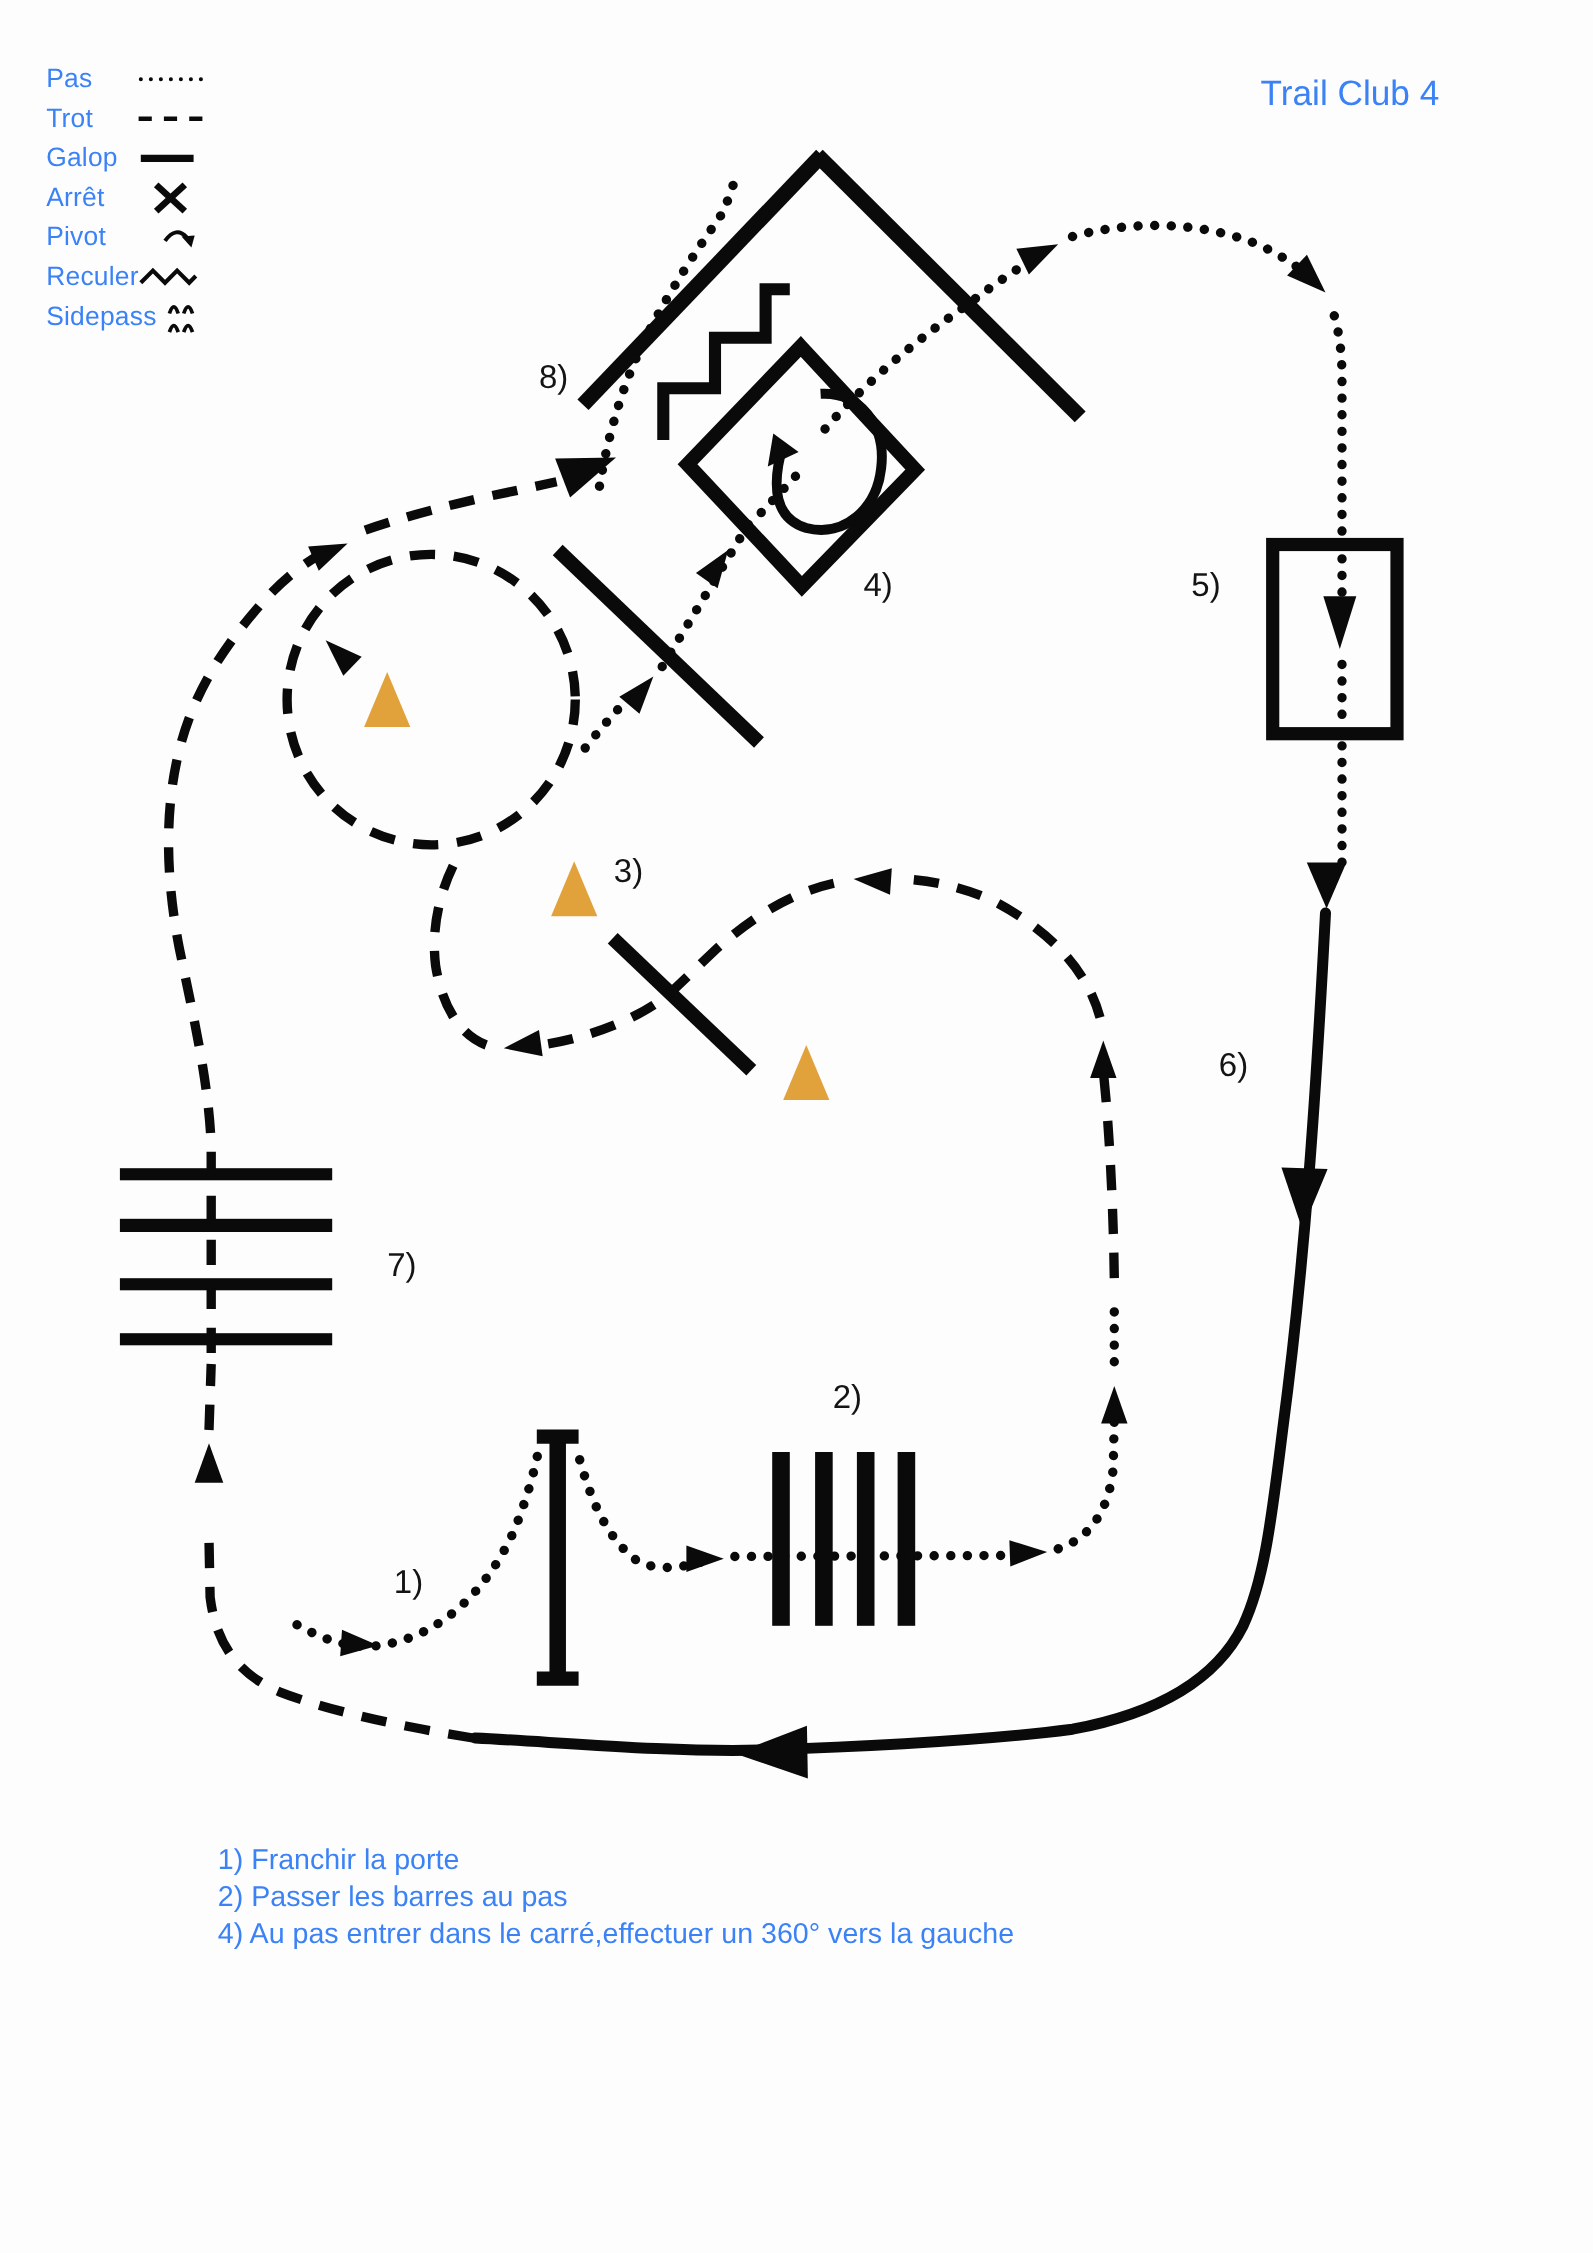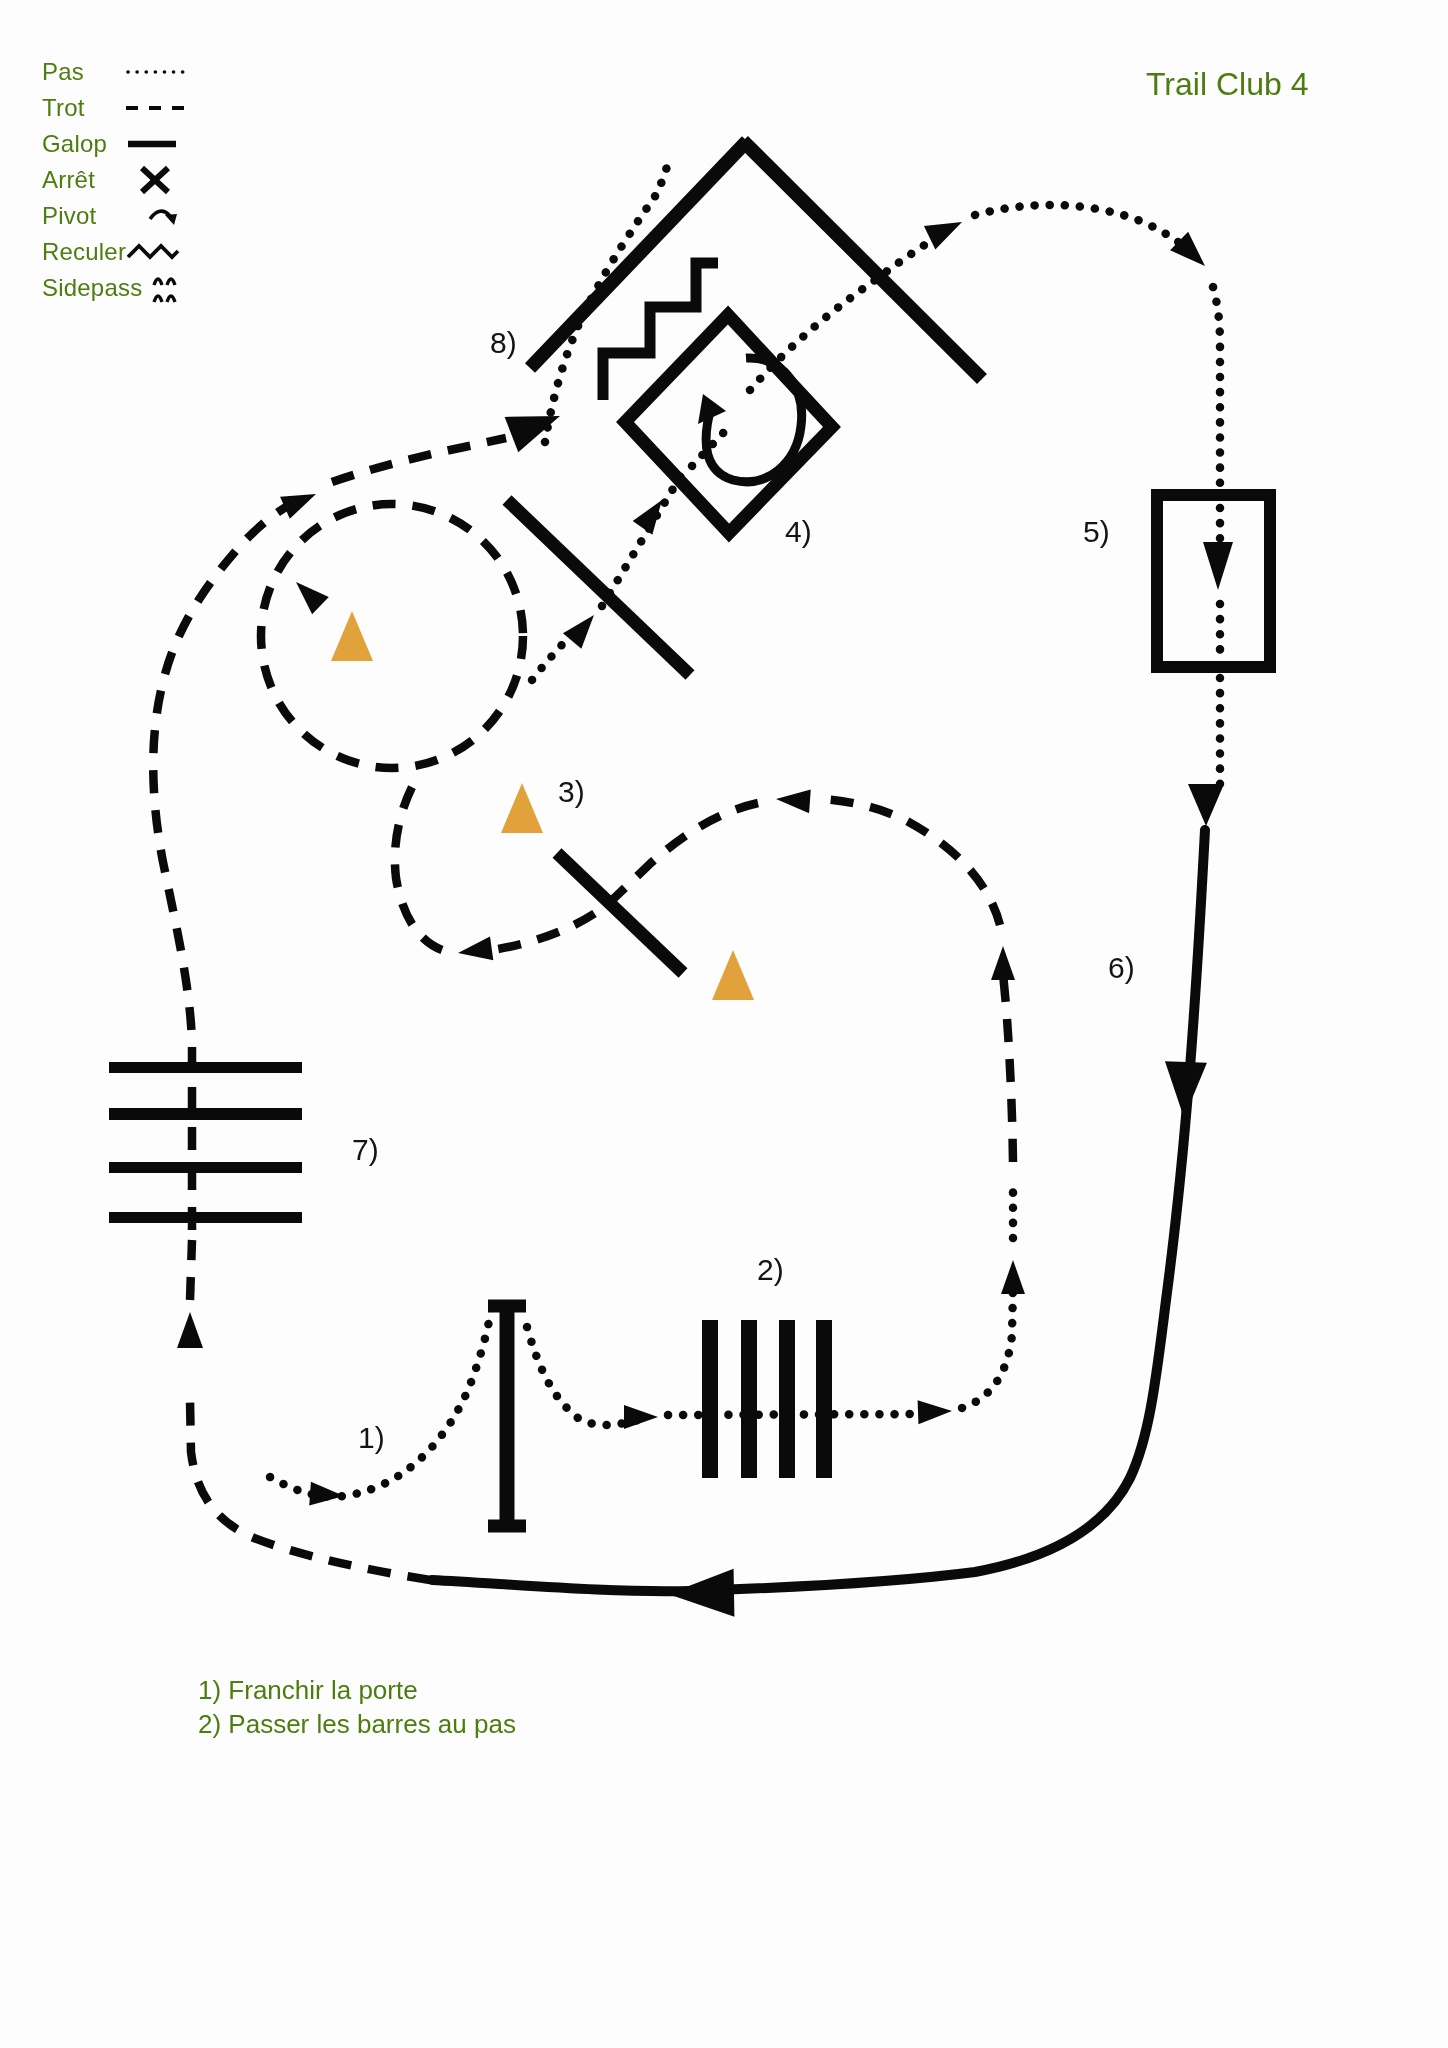--- a/index.html
+++ b/index.html
@@ -1,18 +1,18 @@
 <!DOCTYPE html>
 <html><head>
 <meta charset="utf-8">
 <style>
   html,body{margin:0;padding:0;background:#e9e9e9;}
   .page{
     position:relative;width:1448px;height:2048px;background:#fdfdfd;
-    font-family:"Liberation Sans",sans-serif;color:#4d7c0f;overflow:hidden;margin:0 auto;
+    font-family:"Liberation Sans",sans-serif;color:#3b82f6;overflow:hidden;margin:0 auto;
   }
   
   .legend{position:absolute;left:42px;top:54px;}
   .legend-row{display:flex;align-items:center;height:36px;}
   .legend-label{width:82px;font-size:24px;font-weight:400;letter-spacing:.2px;}
   .legend-icon{display:flex;align-items:center;}
   
   .title{position:absolute;left:1146px;top:66px;font-size:32px;font-weight:400;}
   
   .course{position:absolute;left:0;top:0;}
@@ -196,15 +196,16 @@
       <text x="1083" y="542">5)</text>
       <text x="1108" y="978">6)</text>
       <text x="352" y="1160">7)</text>
       <text x="490" y="353">8)</text>
     </g>
   </svg>
 
   <div class="instructions">
     <div class="instr-line">1) Franchir la porte</div>
     <div class="instr-line">2) Passer les barres au pas</div>
+    <div class="instr-line">4) Au pas entrer dans le carré,effectuer un 360° vers la gauche</div>
   </div>
 
 </div>
 
 </body></html>

